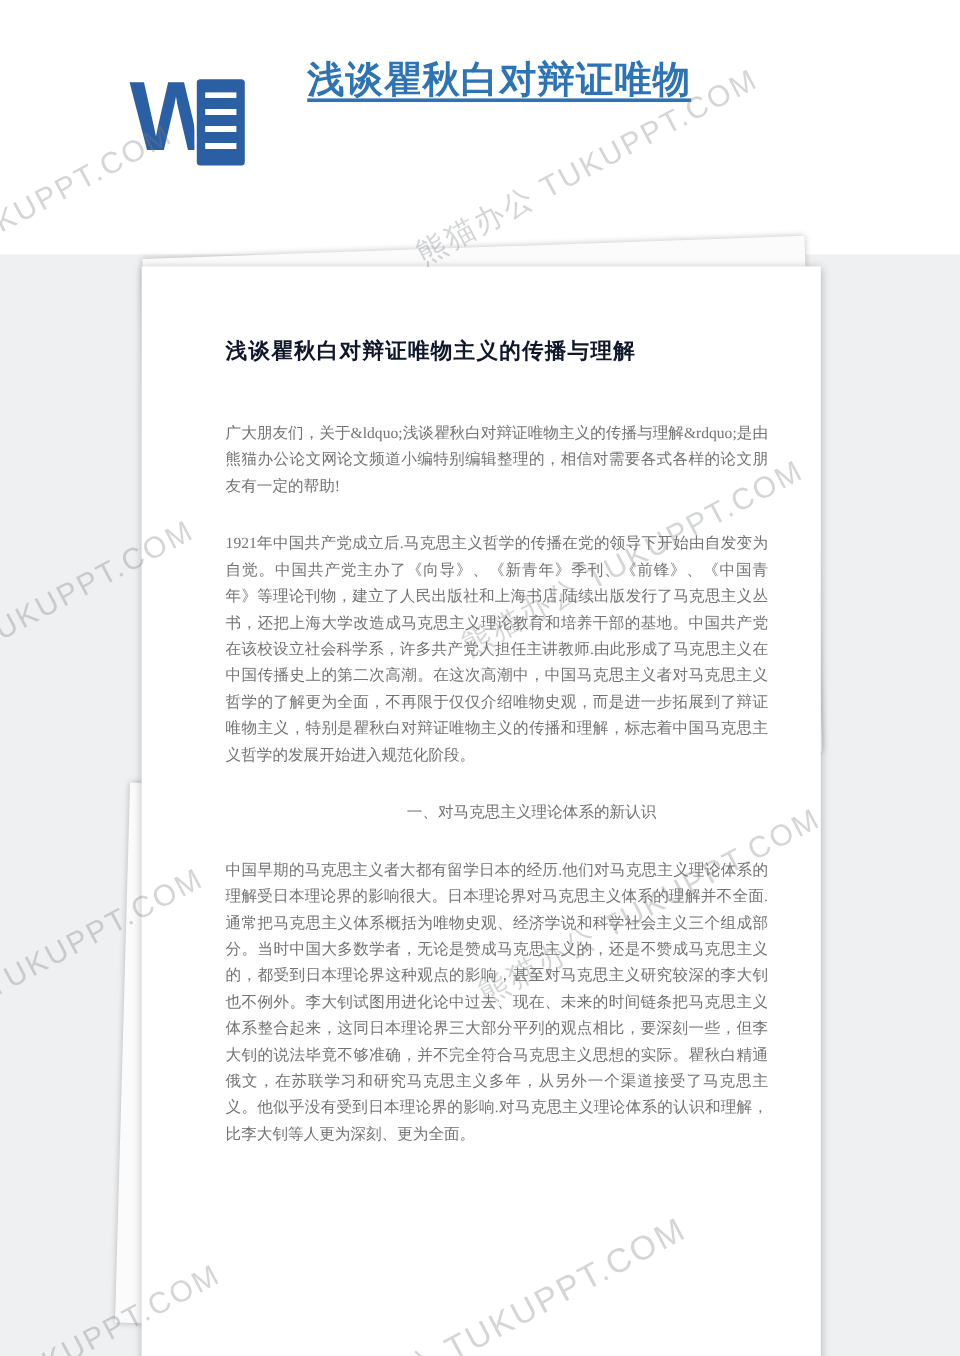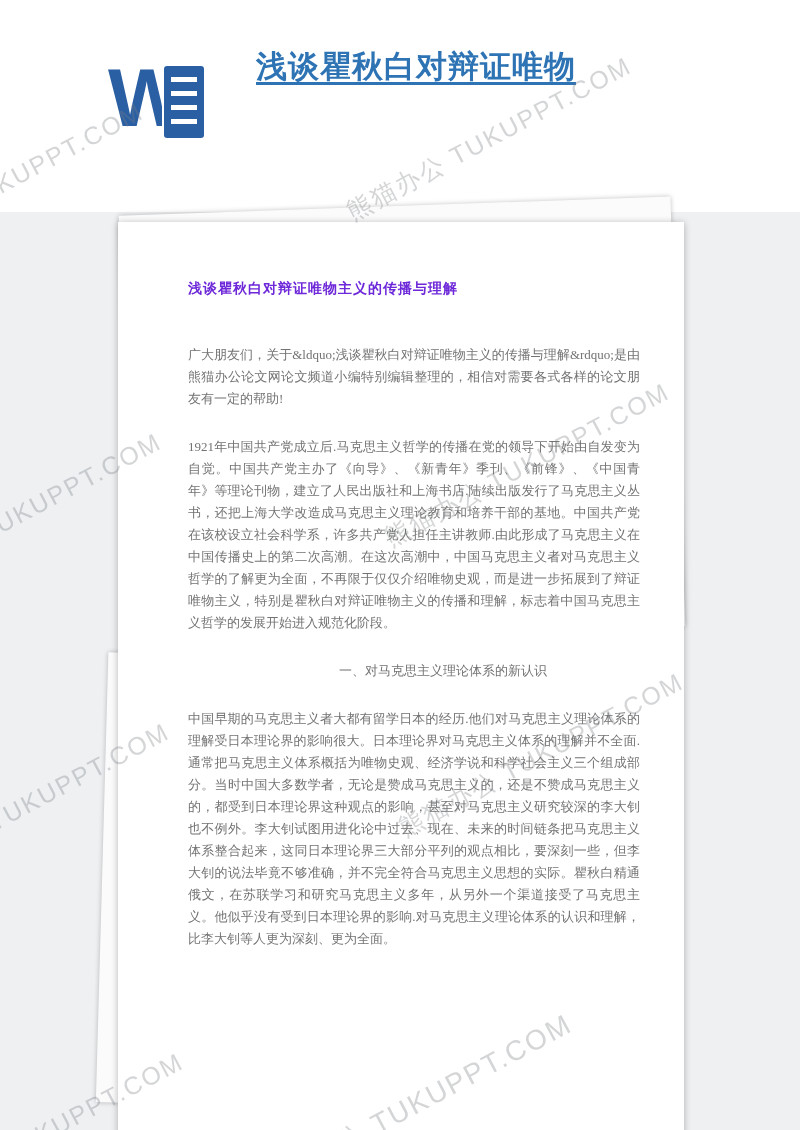--- a/index.html
+++ b/index.html
@@ -56,21 +56,21 @@
     position:absolute;left:118px;top:222px;width:566px;height:1010px;
     background:#ffffff;
     box-shadow:0 1px 7px rgba(0,0,0,0.28);
     box-sizing:border-box;
     padding:58px 44px 0 70px;
     z-index:4;
   }
   .doc-title{
     margin:0 0 46px 0;
     font-family:"Liberation Serif", serif;
-    font-weight:600;font-size:14px;color:#6d28d9;
+    font-weight:600;font-size:18px;color:#0f172a;
     letter-spacing:1px;
   }
   .paper p{
     margin:0 0 26px 0;
     font-family:"Liberation Serif", serif;
     font-size:13px;line-height:22px;color:#737373;
     text-align:justify;
     word-break:break-all;
   }
   .paper p.section-heading{

